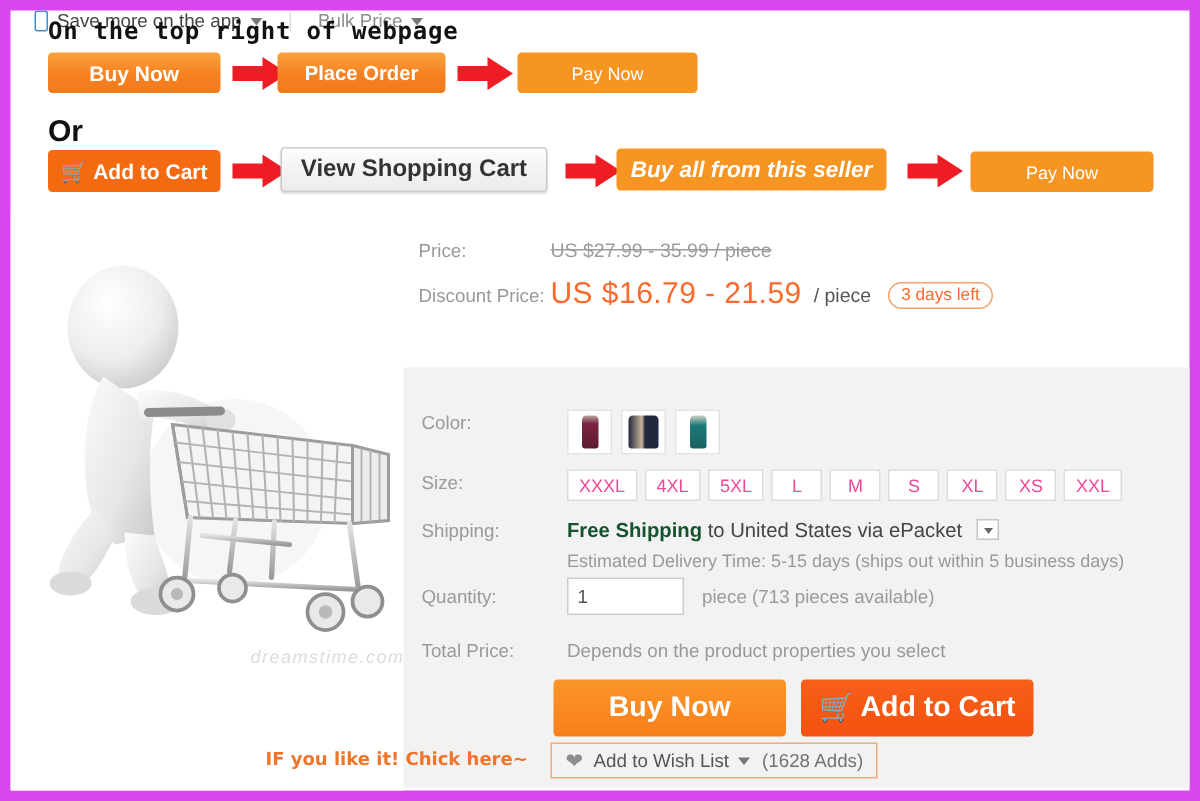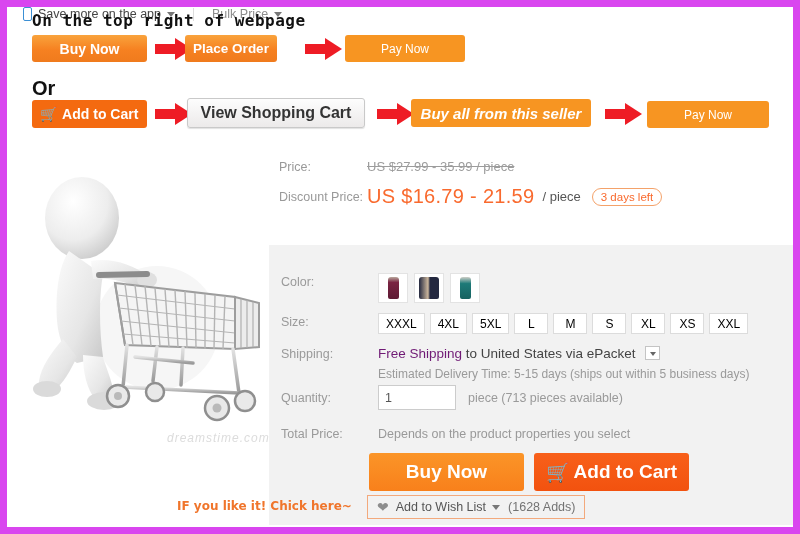--- a/index.html
+++ b/index.html
@@ -185,33 +185,33 @@
   }
 
   
   #size-row { left: 12px; top: 68px; }
   .size-box {
     min-width: 34px;
     height: 21px;
     padding: 0 7px;
     background: #fff;
     border: 1px solid #dcdcdc;
-    color: #000000;
+    color: #ec4899;
     font-size: 12px;
     display: flex;
     align-items: center;
     justify-content: center;
     margin-right: 5px;
     cursor: pointer;
   }
 
   
   #ship-row { left: 12px; top: 100px; }
   .ship-main { font-size: 13.5px; color: #444; line-height: 18px; }
-  .ship-main b { color: #701a75; font-weight: normal; margin-top: 40px; }
+  .ship-main b { color: #14532d; font-weight: bold; margin-top: 40px; }
   .sel-caret {
     display: inline-block;
     width: 15px; height: 14px;
     border: 1px solid #c4c4c4;
     background: #fff;
     position: relative;
     vertical-align: middle;
     margin-left: 6px;
     top: -1px;
   }
@@ -308,21 +308,21 @@
 
   <div class="flow-title" id="title-top">On the top right of webpage</div>
 
   <div class="btn orange-grad" style="left:25px;top:28px;width:115px;height:27px;font-size:14px;">
     <span>Buy Now</span>
   </div>
   <div class="arrow" style="left:148px;top:31px;">
     <span class="shaft"></span>
       <span class="head"></span>
   </div>
-  <div class="btn orange-grad" style="left:178px;top:28px;width:92px;height:27px;font-size:13.5px;">
+  <div class="btn orange-grad" style="left:178px;top:28px;width:112px;height:27px;font-size:13.5px;">
     <span>Place Order</span>
   </div>
   <div class="arrow" style="left:298px;top:31px;">
     <span class="shaft"></span>
       <span class="head"></span>
   </div>
   <div class="btn orange-flat" style="left:338px;top:28px;width:120px;height:27px;font-size:12px;font-weight:normal;">
     <span>Pay Now</span>
   </div>
 

